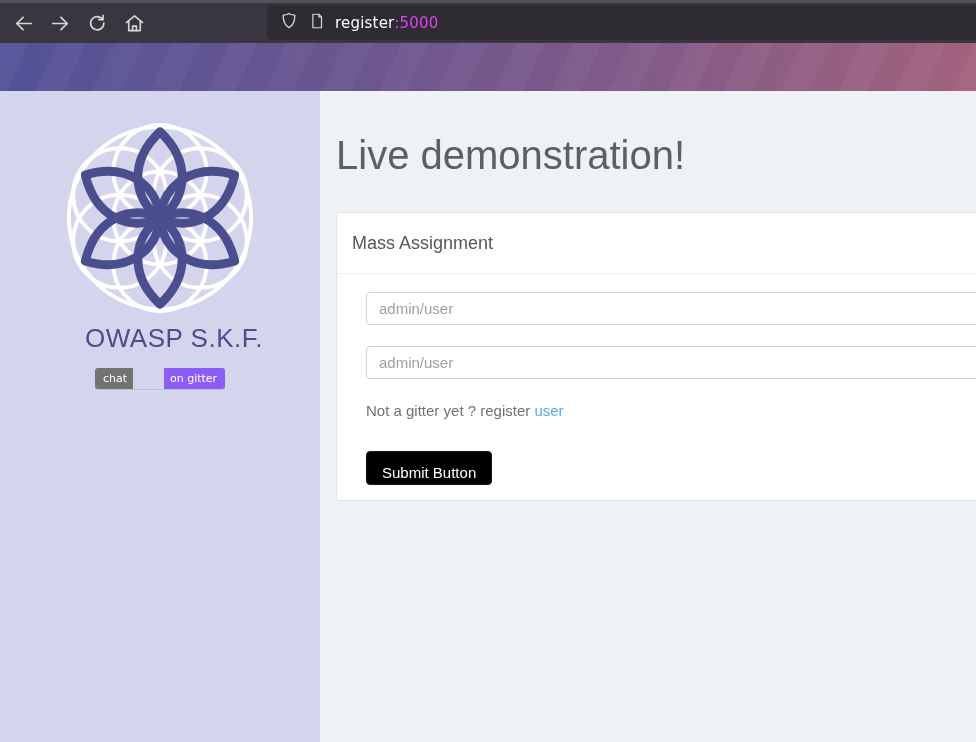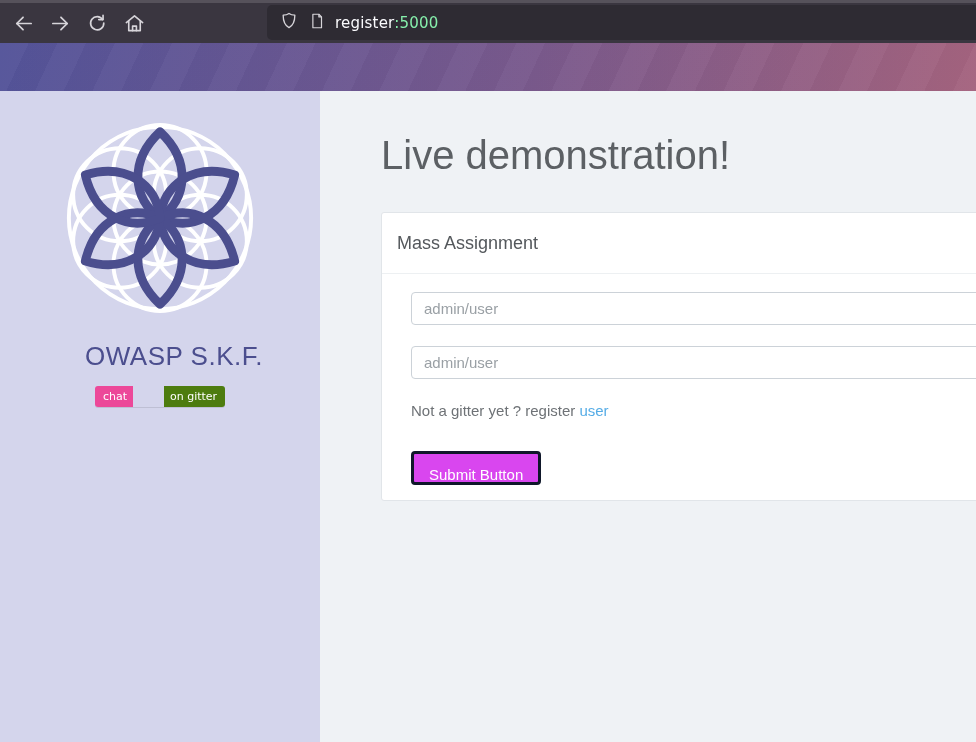--- a/index.html
+++ b/index.html
@@ -30,57 +30,56 @@
   .urlbar {
     position: absolute; left: 267px; right: -8px; top: 2px; height: 35px;
     background: #2e2b33; border-radius: 5px;
     display: flex; align-items: center; gap: 9px; padding-left: 12px;
     color: #d7d5da;
   }
   .url-text {
     font-family: "DejaVu Sans", sans-serif;
     font-size: 15px; color: #fbfbfe; letter-spacing: .2px;
   }
-  .url-text .port { color: #86efac; }
+  .url-text .port { color: #d946ef; }
 
   .banner {
     height: 48px;
     background:
       repeating-linear-gradient(115deg, rgba(255,255,255,0.025) 0 26px, rgba(0,0,0,0.02) 26px 52px),
       linear-gradient(97deg, #54549a 0%, #7a5a8d 55%, #a5647f 100%);
   }
 
   
   .page { display: flex; height: 651px; }
 
   .sidebar {
     width: 320px; flex: 0 0 320px;
     background: #d4d5ec;
     text-align: center;
   }
   .logo-svg { margin-top: 29px; display: inline-block; }
   .logo-title {
-    margin-top: 21px;
+    margin-top: 3px;
     font-size: 26px; color: #4b4e8e; letter-spacing: .5px; padding-left: 28px;
   }
   .gitter-badge {
     display: inline-flex; margin-top: 14px; text-decoration: none;
     font-family: "DejaVu Sans", sans-serif; font-size: 11px; color: #fff;
     border-radius: 3px; overflow: hidden; cursor: pointer;
     box-shadow: 0 1px 0 rgba(0,0,0,0.1);
   }
-  .badge-left  { background: #ec4899; padding: 4px 6px 4px 8px; }
-  .badge-right { background: #4d7c0f; padding: 4px 8px 4px 6px; margin-left: 31px; }
+  .badge-left  { background: #737373; padding: 4px 6px 4px 8px; }
+  .badge-right { background: #8b5cf6; padding: 4px 8px 4px 6px; margin-left: 31px; }
 
   .main {
     flex: 1 1 auto;
     background: #eff2f5;
     padding: 41px 0 0 16px;
     overflow: hidden;
-    margin-left: 45px;
   }
   h1.page-title {
     margin: 0; font-weight: 400; font-size: 40px; line-height: 47px;
     color: #5c6064;
   }
 
   .card {
     margin-top: 33px;
     width: 1160px;
     background: #fff;
@@ -106,22 +105,22 @@
   }
   .form-control::placeholder { color: #9aa0a5; opacity: 1; }
   .form-control + .form-control { margin-top: 21px; }
 
   .register { margin: 23px 0 0 0; font-size: 15px; color: #6e7276; }
   .register a { color: #55ace6; text-decoration: none; cursor: pointer; }
 
   .submit-btn {
     margin-top: 32px;
     height: 34px; min-width: 115px; padding: 12px 15px;
-    background: #d946ef; color: #fff;
-    border: 3px solid #0f172a; border-radius: 4px;
+    background: #000000; color: #fff;
+    border: 1px solid #0f172a; border-radius: 4px;
     font-family: "Liberation Sans", sans-serif;
     font-size: 15px; cursor: pointer;
   }
 </style>
 </head>
 <body>
 
 <div class="toolbar">
   <div class="nav-btns">
     <button class="nav-btn">

